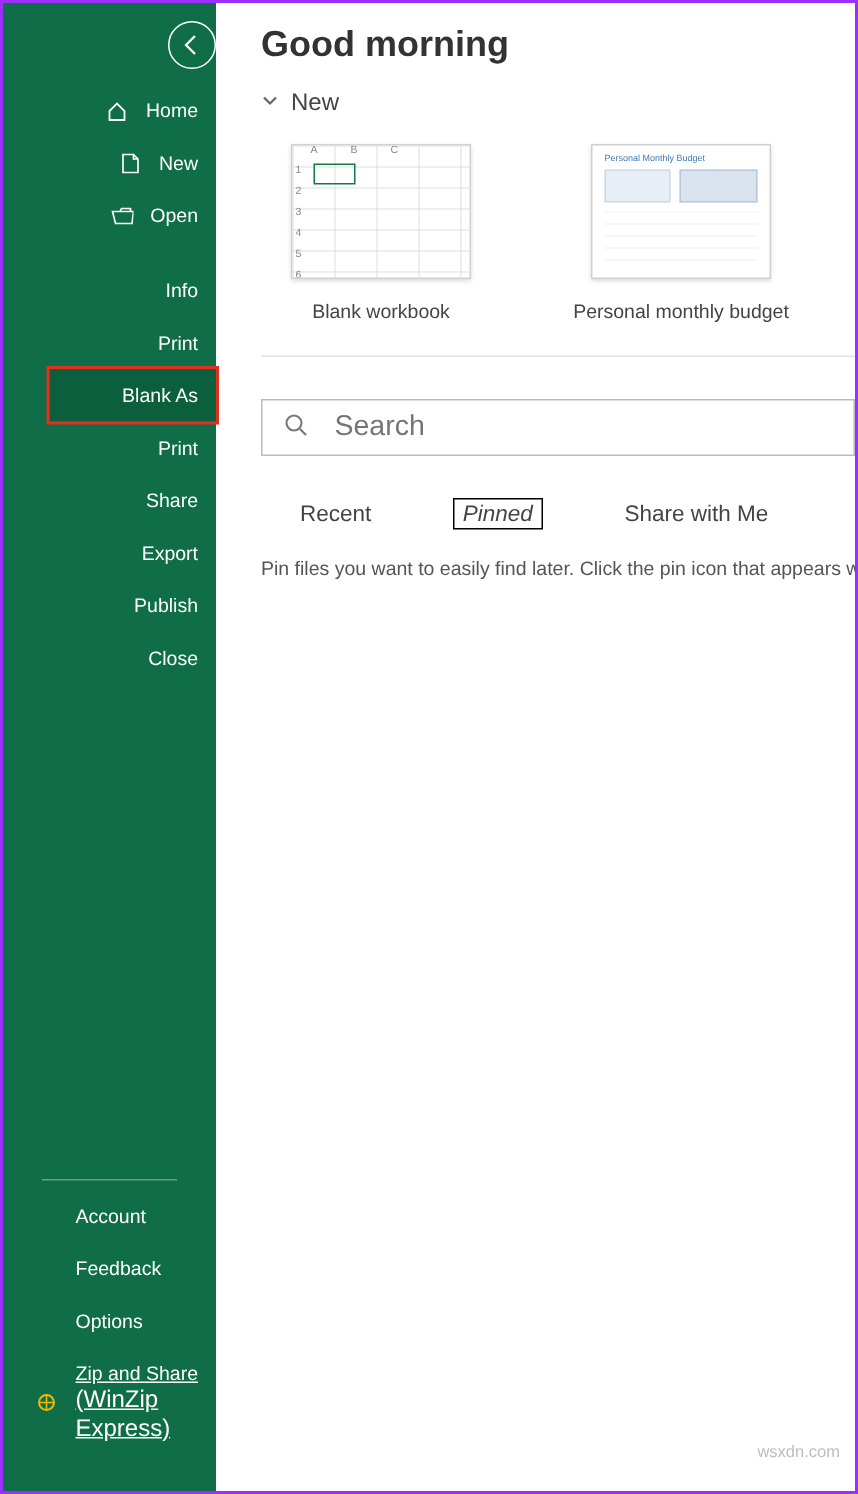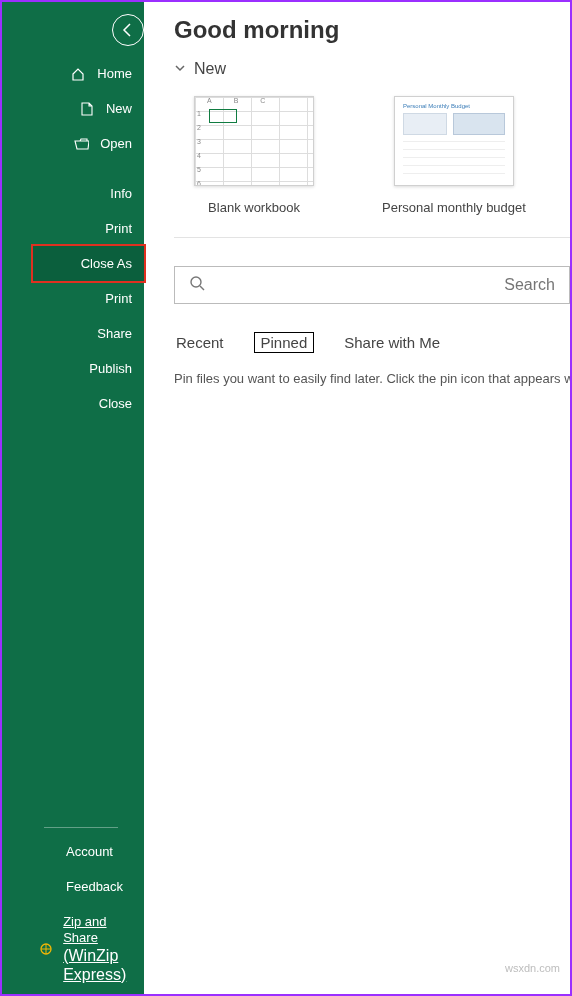--- a/index.html
+++ b/index.html
@@ -50,22 +50,21 @@
     outline: 2px solid #e03020;
     background: #0b5f3d;
   }
   .sidebar-divider {
     border: none;
     border-top: 1px solid rgba(255,255,255,0.35);
     margin: 8px 26px 6px 26px;
   }
   .sidebar-bottom {
     margin-top: auto;
-    padding-bottom: 0;
-    margin-left: 16px;
+    padding-bottom: 22px;
   }
   .zip-share { line-height: 1.2; text-decoration: underline; }
   .zip-sub { display:block; font-size: 16px; }
 
   .main {
     flex: 1;
     padding: 14px 0 0 30px;
     color: #333;
     overflow: hidden;
   }
@@ -140,25 +139,25 @@
   .search-box {
     display: flex;
     align-items: center;
     border: 1px solid #bbb;
     height: 38px;
     padding: 0 14px;
     gap: 18px;
     margin-bottom: 28px;
   }
   .search-box input {
-    border:none; outline:none; font-size:16px; flex:1; color:#ef4444; background:transparent;text-align:right;
+    border:none; outline:none; font-size:19px; flex:1; color:#ef4444; background:transparent;
   }
   .tabs { display:flex; gap:28px; align-items:center; margin-bottom:18px; font-size:15px; }
-  .tab { color:#444; cursor:pointer; padding:2px 2px; }
-  .tab.active { border:1px solid #000; padding:1px 6px; }
+  .tab { color:#444; cursor:pointer; padding:2px 2px;margin-left:24px; }
+  .tab.active { border:1px solid #000; padding:1px 6px;font-style:italic; }
   .helper-text { font-size:13px; color:#555; white-space:nowrap; }
 
   .watermark {
     position:absolute; bottom:20px; right:10px; font-size:11px; color:#bdbdbd;
   }
 </style>
 </head>
 <body>
 
 <div class="app">
@@ -196,42 +195,48 @@
 
     <hr class="sidebar-divider">
 
     <div class="side-item no-icon">
         <span>Info</span>
       </div>
     <div class="side-item no-icon">
         <span>Print</span>
       </div>
     <div class="side-item no-icon highlighted">
-        <span>Close As</span>
+        <span>Blank As</span>
       </div>
     <div class="side-item no-icon">
         <span>Print</span>
       </div>
     <div class="side-item no-icon">
         <span>Share</span>
+      </div>
+    <div class="side-item no-icon">
+        <span>Export</span>
       </div>
     <div class="side-item no-icon">
         <span>Publish</span>
       </div>
     <div class="side-item no-icon">
         <span>Close</span>
       </div>
 
     <div class="sidebar-bottom">
       <hr class="sidebar-divider">
       <div class="side-item no-icon">
           <span>Account</span>
         </div>
       <div class="side-item no-icon">
           <span>Feedback</span>
+        </div>
+      <div class="side-item no-icon">
+          <span>Options</span>
         </div>
       <div class="side-item icon-item zip-share">
         <span class="icon">
           <svg width="14" height="14" viewBox="0 0 14 14">
               <circle cx="7" cy="7" r="5" fill="none" stroke="#f2b705" stroke-width="1.3"></circle>
               <path d="M7 2 V12 M2 7 H12" stroke="#f2b705" stroke-width="1"></path>
             </svg>
         </span>
         <span>
           <span>Zip and Share</span>

